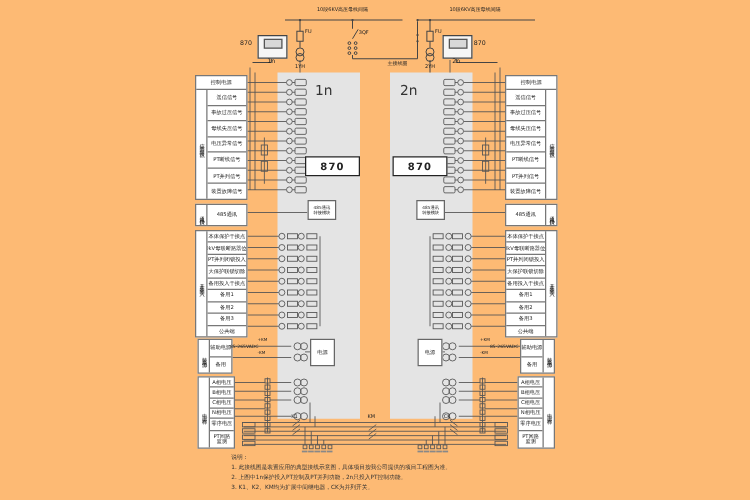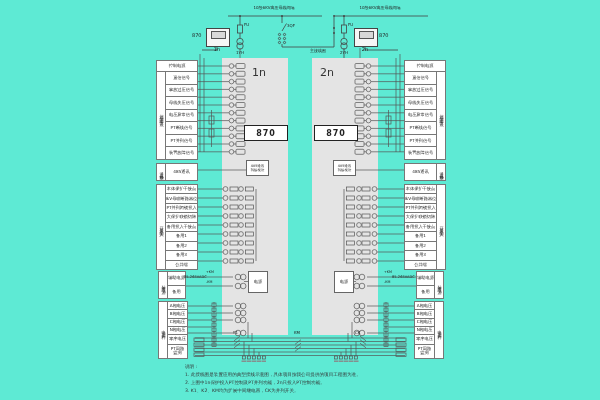--- a/index.html
+++ b/index.html
@@ -1,16 +1,16 @@
 <!DOCTYPE html>
 <html><head>
 <meta charset="utf-8">
 <style>
   html,body{margin:0;padding:0;background:#fff;}
-  .canvas{position:relative;width:600px;height:400px;background:#5eead4;overflow:hidden;
+  .canvas{position:relative;width:600px;height:400px;background:#fdba74;overflow:hidden;
           font-family:"DejaVu Sans",sans-serif;color:#222;}
   svg.wires{position:absolute;left:0;top:0;z-index:2;}
   .panel{position:absolute;background:#e4e4e4;z-index:1;}
   .ptitle{position:absolute;z-index:3;font-size:11px;color:#333;}
   .lbl{position:absolute;z-index:4;font-size:4px;line-height:1.1;white-space:nowrap;color:#222;}
   .c{text-align:center;}
   .devbox{position:absolute;z-index:3;border:1px solid #444;background:#f6f6f6;}
   .devbox .scr{margin:2px auto 0;width:13px;height:6px;border:1px solid #555;background:#d8d8d8;}
   .mainbox{position:absolute;z-index:3;border:1.6px solid #222;background:#fff;
            display:flex;align-items:center;justify-content:center;

